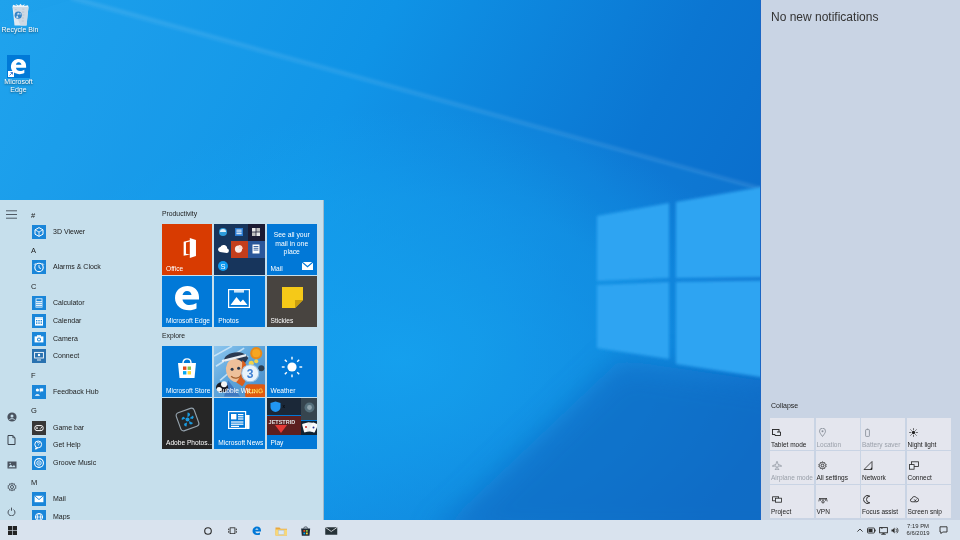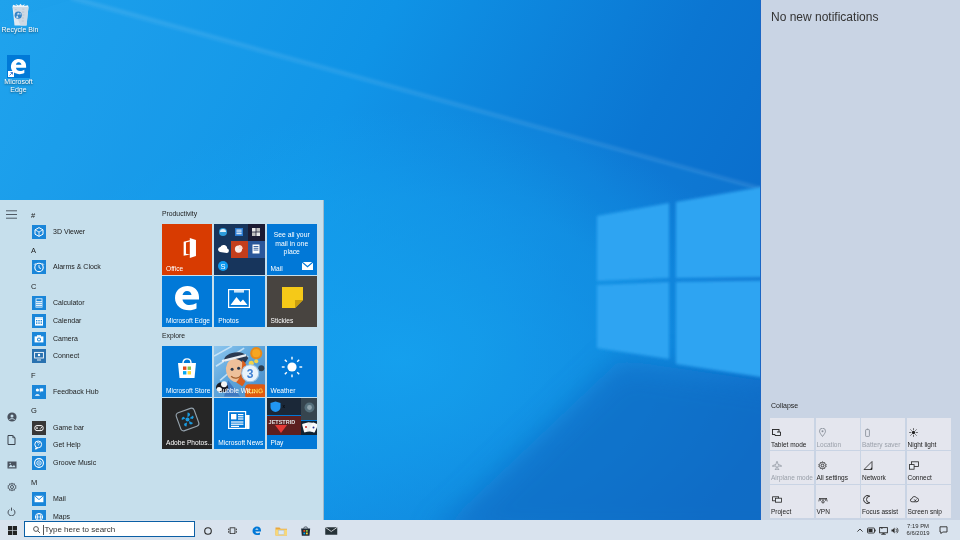--- a/index.html
+++ b/index.html
@@ -563,28 +563,20 @@
 
 <div class="abs" id="taskbar" style="left:0;top:520px;width:960px;height:20px;background:#d9e3ee;"></div>
 <svg class="abs" style="left:8px;top:525.5px" width="9" height="9" viewBox="0 0 9 9">
   <g fill="#222">
         <rect x="0" y="0" width="4.2" height="4.2"></rect>
         <rect x="4.8" y="0" width="4.2" height="4.2"></rect>
         <rect x="0" y="4.8" width="4.2" height="4.2"></rect>
         <rect x="4.8" y="4.8" width="4.2" height="4.2"></rect>
       </g>
 </svg>
-<div class="abs" style="left:24px;top:520.5px;width:171px;height:16.5px;background:#fff;border:1px solid #0b5fa5;">
-  <svg class="abs" style="left:8px;top:4.5px" width="7" height="7" viewBox="0 0 7 7">
-    <circle cx="3" cy="3" r="2.4" fill="none" stroke="#444" stroke-width="0.9"></circle>
-    <line x1="4.8" y1="4.8" x2="7" y2="7" stroke="#444" stroke-width="0.9"></line>
-  </svg>
-  <div class="abs" style="left:18px;top:3px;width:0.9px;height:10px;background:#555;"></div>
-      <div class="abs" style="left:19.5px;top:3.8px;font-size:8px;color:#333;">Type here to search</div>
-</div>
 <svg class="abs" style="left:203.6px;top:526.6px" width="8" height="8" viewBox="0 0 8 8">
       <circle cx="4" cy="4" r="3.3" fill="none" stroke="#2b2b2b" stroke-width="1.1"></circle>
     </svg>
 <svg class="abs" style="left:228.3px;top:526.6px" width="9" height="7.5" viewBox="0 0 9 7.5">
       <rect x="2.1" y="0.8" width="4.8" height="5.9" fill="none" stroke="#2b2b2b" stroke-width="0.85"></rect>
       <g fill="#2b2b2b">
         <rect x="0.2" y="1.6" width="1" height="1.6"></rect>
         <rect x="0.2" y="4.1" width="1" height="1.6"></rect>
         <rect x="7.8" y="1.6" width="1" height="1.6"></rect>
         <rect x="7.8" y="4.1" width="1" height="1.6"></rect>

